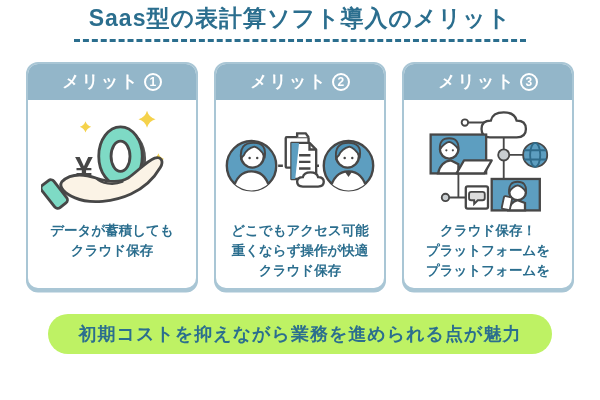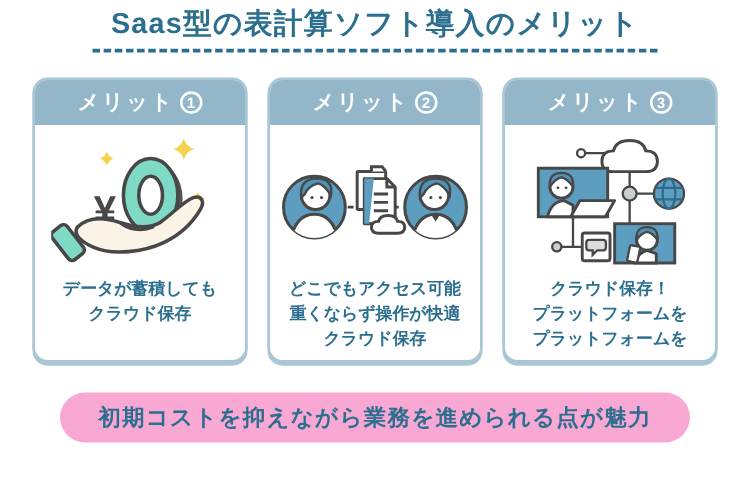--- a/index.html
+++ b/index.html
@@ -85,21 +85,21 @@
     color: #2B6E8E;
     margin-top: 1px;
   }
   .card-text span { display: block; }
 
   
   .footer-pill {
     width: 504px;
     height: 40px;
     margin: 24px auto 0;
-    background: #f9a8d4;
+    background: #bef264;
     border-radius: 20px;
     display: flex;
     align-items: center;
     justify-content: center;
     font-size: 18px;
     font-weight: bold;
     color: #2B6E8E;
     letter-spacing: 1px;
   }
 </style>

